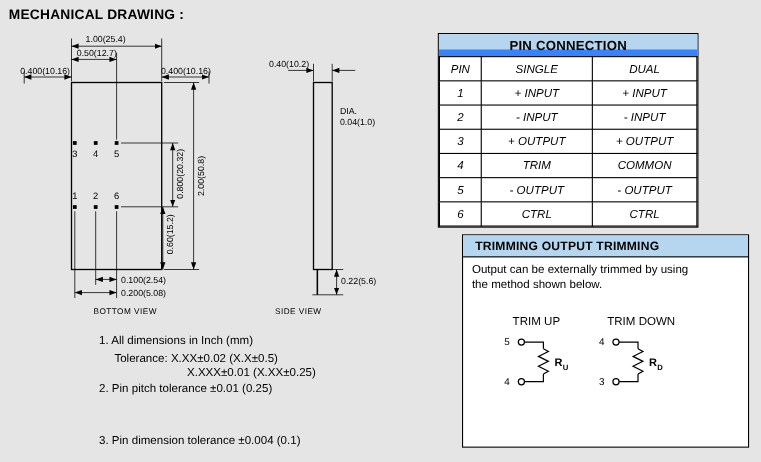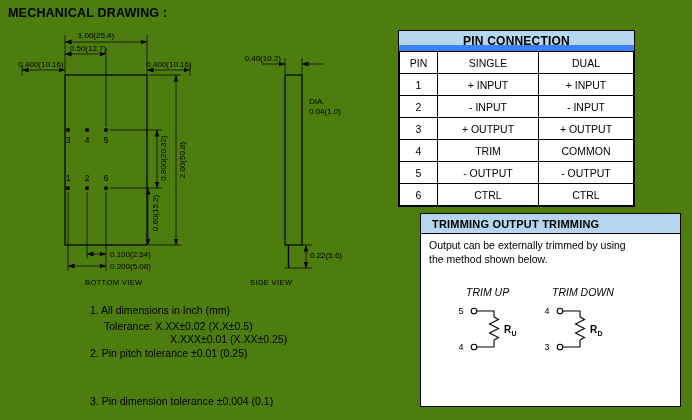--- a/index.html
+++ b/index.html
@@ -1,48 +1,48 @@
 <!DOCTYPE html>
 <html><head>
 <meta charset="utf-8">
 <style>
   * { margin:0; padding:0; box-sizing:border-box; }
   html,body { background:#ffffff; }
   body { font-family:"Liberation Sans", sans-serif; color:#000; }
-  .screen { position:relative; width:692px; height:420px; background:#4d7c0f; overflow:hidden; }
+  .screen { position:relative; width:692px; height:420px; background:#e5e5e5; overflow:hidden; }
 
   .page-title { position:absolute; left:8px; top:6px; font-size:12.5px; font-weight:bold; letter-spacing:.2px; white-space:nowrap; }
 
   .drawing-svg { position:absolute; left:0; top:28px; }
   svg text { font-family:"Liberation Sans", sans-serif; font-size:8px; fill:#000; }
   svg text.pin-num { font-size:8.5px; }
   svg text.view-label { font-size:7.5px; letter-spacing:.4px; }
   svg text.rlabel { font-size:10px; font-weight:bold; }
   svg text.rsub { font-size:7px; font-weight:bold; }
   svg text.circ-num { font-size:9px; }
 
   .note { position:absolute; font-size:10.5px; white-space:nowrap; }
   .note-1 { left:90px;  top:304px; }
   .note-2 { left:104px; top:320px; }
   .note-3 { left:150px; top:333px;margin-left:20px; }
   .note-4 { left:90px;  top:347px; }
   .note-5 { left:90px;  top:360px;margin-top:35px; }
 
   .pin-panel { position:absolute; left:398px; top:30px; width:237px; border:1px solid #000; background:#fff; }
   .panel-title { height:20px; line-height:20px; text-align:center; font-weight:bold; font-size:12px; border-bottom:6px solid #3b82f6; letter-spacing:.2px; }
-  table.pin-table { border-collapse:collapse; width:100%; table-layout:fixed; }
+  table.pin-table { border-collapse:collapse; width:100%; table-layout:fixed;font-style:italic; }
   .pin-table th, .pin-table td { border:1px solid #000; text-align:center; font-size:10.5px; font-weight:normal; height:22px; padding:0; }
 
   .trim-panel { position:absolute; left:420px; top:213px; width:261px; height:194px; border:1px solid #000; background:#fff; }
   .trim-title { height:20px; line-height:20px; font-weight:bold; font-size:11px; padding-left:11px; border-bottom:1px solid #000; letter-spacing:.2px; }
   .trim-desc { padding:5px 8px 0 8px; font-size:10.5px; line-height:13.5px; }
   .circuit { position:absolute; width:95px; }
   .circuit-up { left:33px; top:72px; }
   .circuit-down { left:119px; top:72px; }
-  .circuit-label { font-size:10.5px; margin-left:12px; margin-bottom:2px; white-space:nowrap;font-style:italic; }
+  .circuit-label { font-size:10.5px; margin-left:12px; margin-bottom:2px; white-space:nowrap; }
 </style>
 </head>
 <body>
 
 <div class="screen">
 
   <div class="page-title">MECHANICAL DRAWING :</div>
 
   <svg class="drawing-svg" width="400" height="280" viewBox="0 0 400 280">
     <defs>

